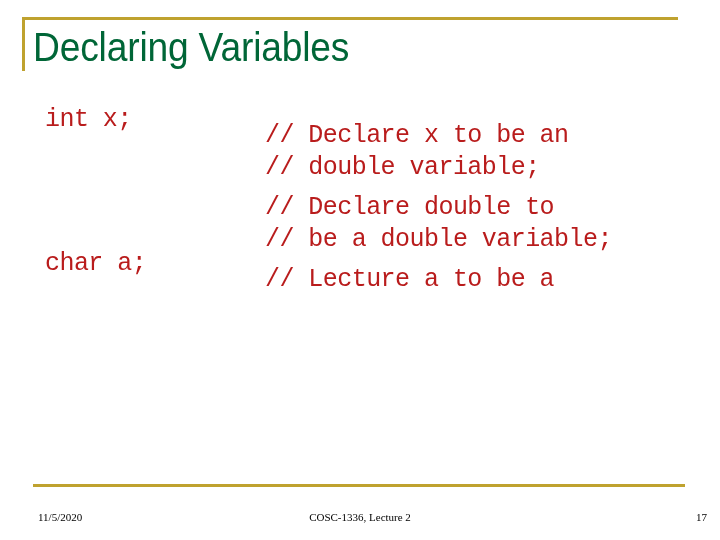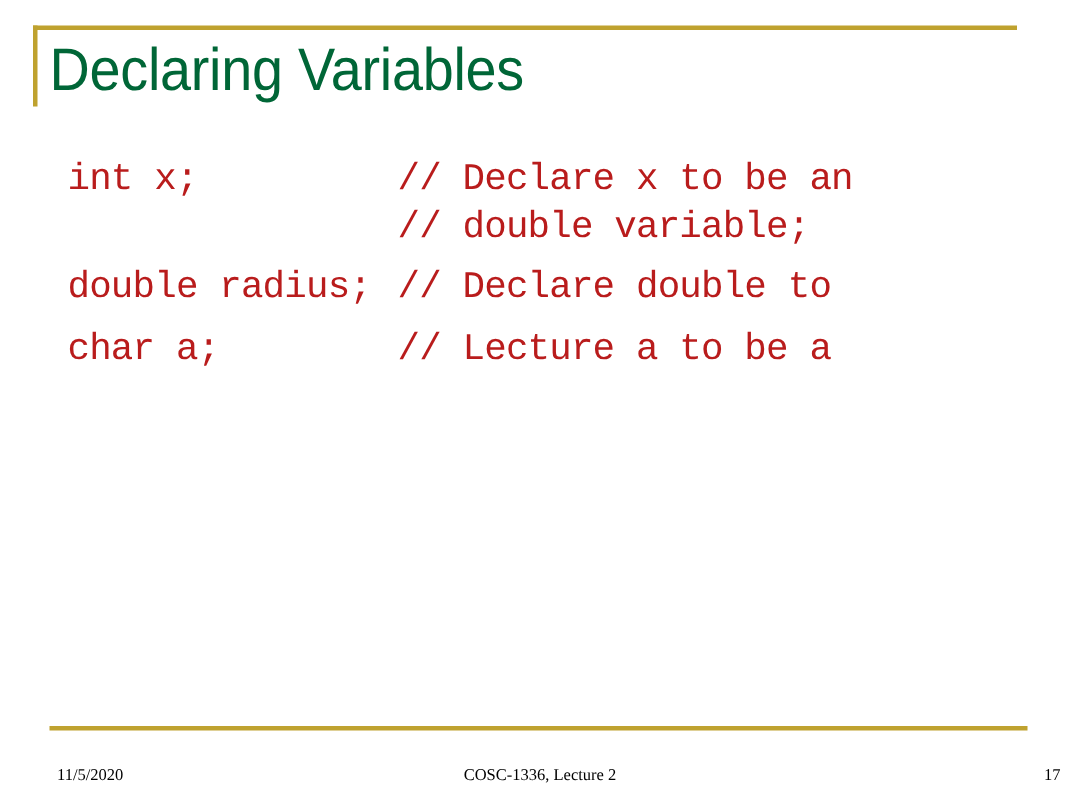--- a/index.html
+++ b/index.html
@@ -77,21 +77,21 @@
   }
   .code-decl {
     position: absolute;
     left: 0;
     top: 0;
     letter-spacing: -0.55px;
   }
   .code-comment {
     position: absolute;
     left: 220px;
-    top: 0;
+    top: 16px;
     letter-spacing: -0.55px;
   }
 
   
   .footer-rule {
     position: absolute;
     left: 33px;
     top: 484px;
     width: 652px;
     height: 3px;
@@ -127,22 +127,24 @@
         <span class="code-decl">int x;</span>
         <span class="code-comment">// Declare x to be an</span>
       </div>
       <div class="code-row">
         <span class="code-comment">// double variable;</span>
       </div>
     </div>
 
     <div class="code-block">
       <div class="code-row">
-        <span class="code-decl">double radius;</span>
         <span class="code-comment">// Declare double to</span>
+      </div>
+      <div class="code-row">
+        <span class="code-comment">// be a double variable;</span>
       </div>
     </div>
 
     <div class="code-block">
       <div class="code-row">
         <span class="code-decl">char a;</span>
         <span class="code-comment">// Lecture a to be a</span>
       </div>
     </div>
 

